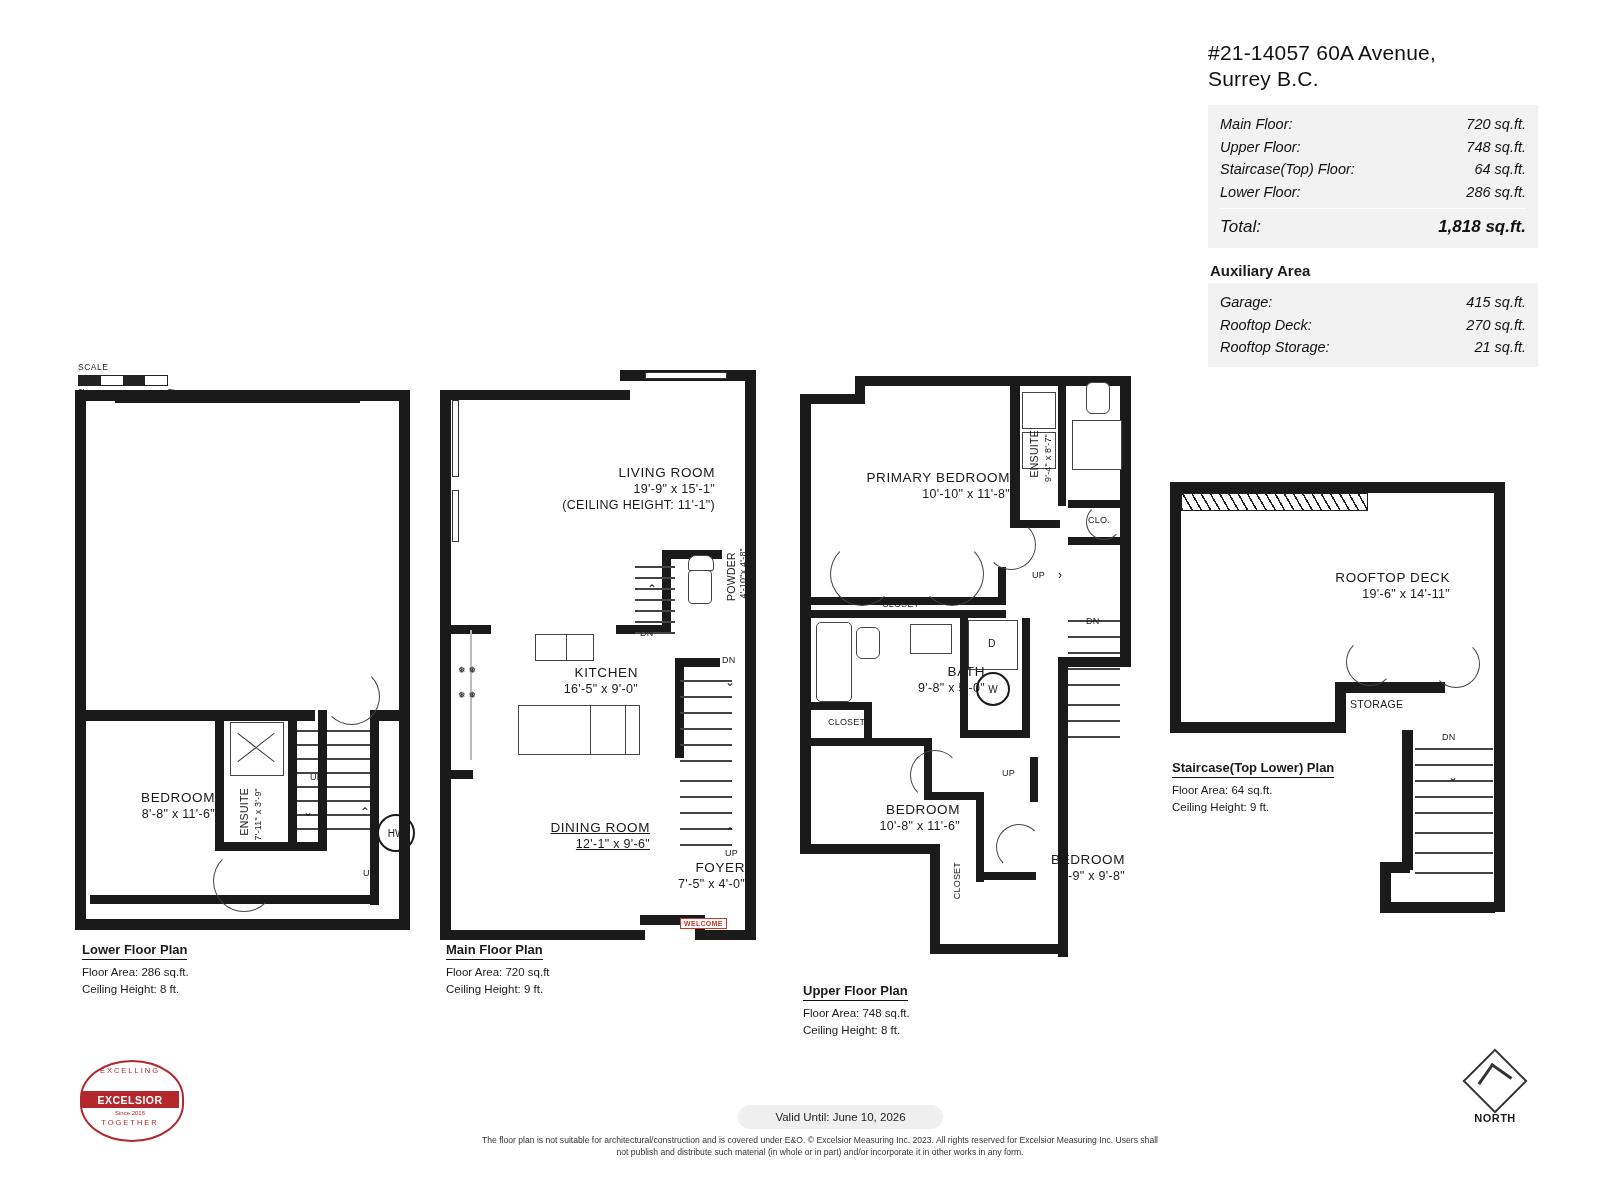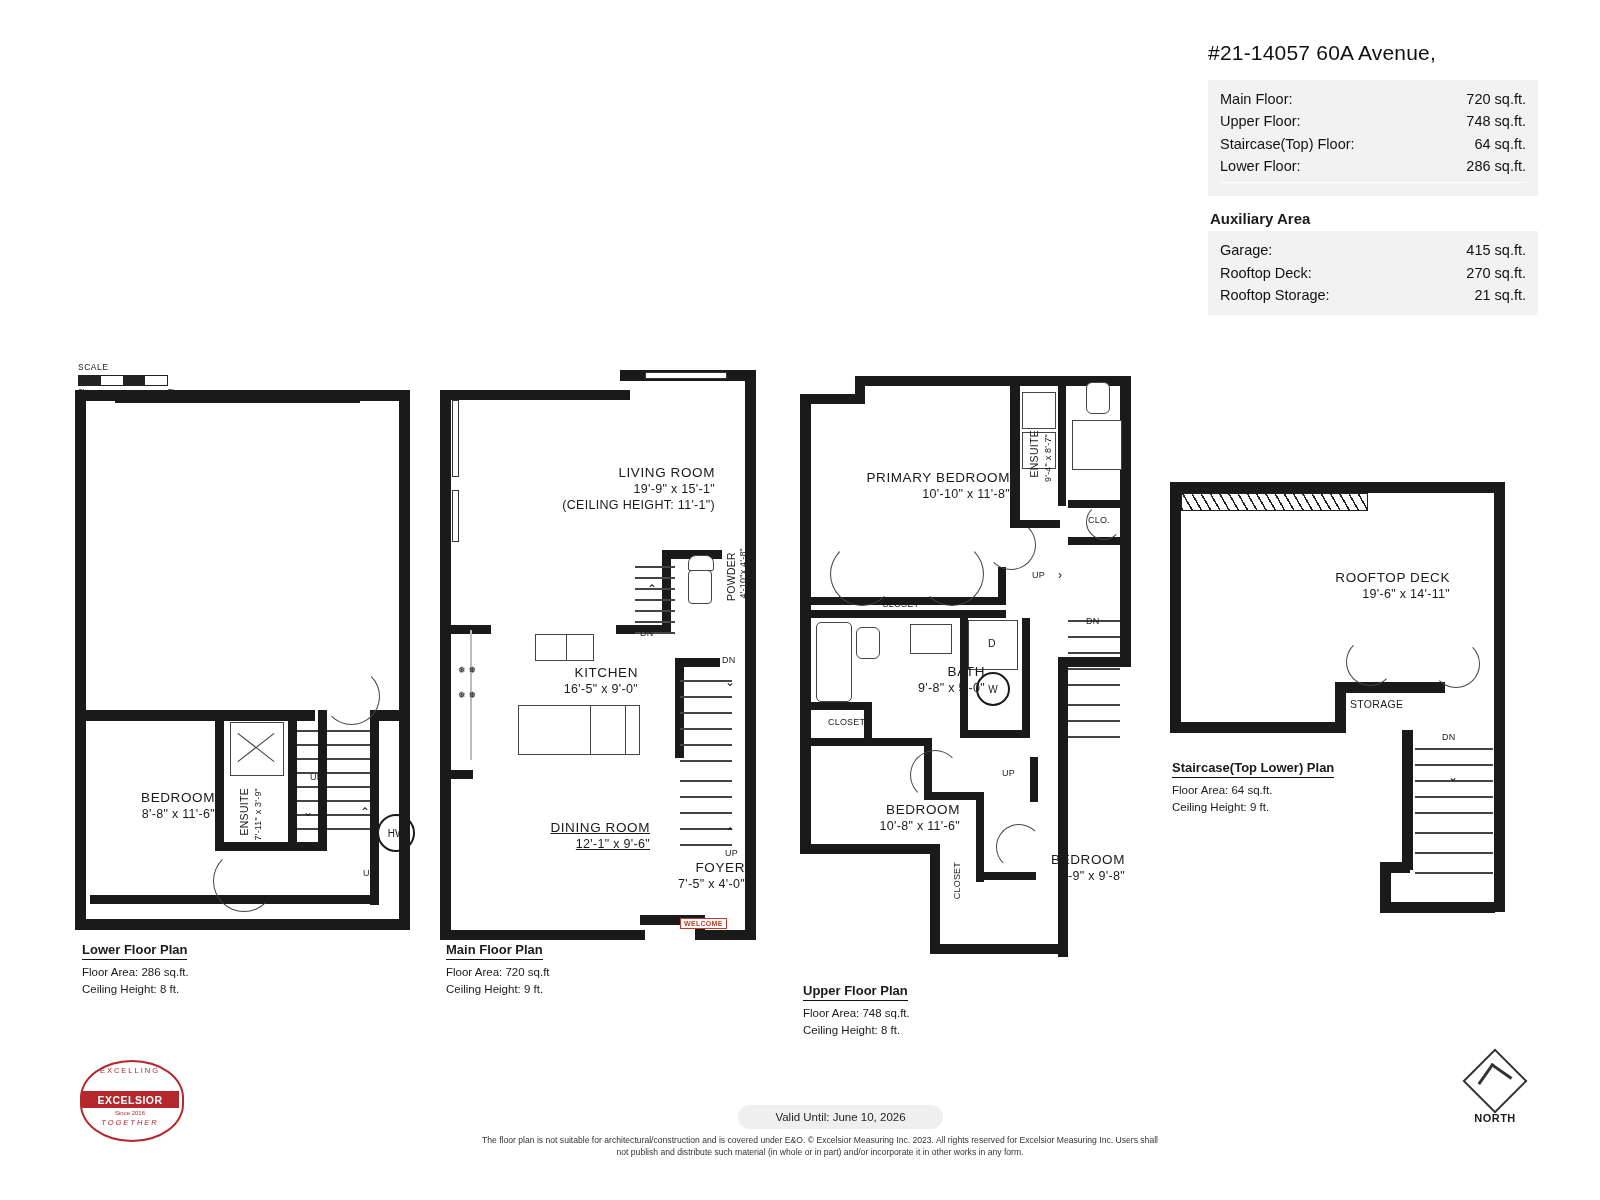--- a/index.html
+++ b/index.html
@@ -14,41 +14,41 @@
   .rm-name{font-size:13.5px;letter-spacing:.6px;}
   .rm-dim{font-size:12.5px;letter-spacing:.3px;}
   .sm{font-size:10.5px;letter-spacing:.3px;}
   .xsm{font-size:9px;letter-spacing:.2px;}
   .vert{writing-mode:vertical-rl;transform:rotate(180deg);}
 
   
   #info{position:absolute;left:1208;top:40px;width:330px;}
   .addr{font-size:21px;line-height:1.22;letter-spacing:.2px;color:#111;}
   .tbl{margin-top:14px;background:#f2f2f2;padding:8px 12px 8px 12px;}
-  .row{display:flex;justify-content:space-between;font-size:14.5px;line-height:1.55;color:#111;}
+  .row{display:flex;justify-content:space-between;font-size:14.5px;line-height:1.55;color:#111;font-style:italic;}
   .row .v{font-weight:normal;}
   .sep{height:1px;background:#ffffff;margin:5px 0;}
   .total .k,.total .v{font-size:17px;}
   .total .v{font-weight:bold;}
   .auxhdr{font-size:15px;font-weight:bold;margin:14px 0 4px 2px;}
   .tbl2{background:#f2f2f2;padding:8px 12px;}
 
   
   #valid{position:absolute;left:738px;top:1105px;width:205px;height:24px;border-radius:12px;background:#efefef;
          font-size:11.5px;display:flex;align-items:center;justify-content:center;color:#222;}
   #disclaim{position:absolute;left:480px;top:1135px;width:680px;font-size:8.6px;line-height:1.35;text-align:center;color:#333;}
 
   
   #logo{position:absolute;left:75px;top:1060px;width:110px;height:80px;}
   .seal{position:absolute;left:5px;top:0;width:100px;height:78px;border:2px solid #b3272d;border-radius:50%/46%;
         display:flex;align-items:center;justify-content:center;}
   .sealband{position:absolute;left:6px;top:31px;width:98px;height:17px;background:#b3272d;color:#fff;
         font-size:10.5px;letter-spacing:.5px;display:flex;align-items:center;justify-content:center;font-weight:bold;}
   .sealtxt-top{position:absolute;top:6px;left:0;width:110px;text-align:center;font-size:7.5px;color:#b3272d;letter-spacing:2px;}
-  .sealtxt-bot{position:absolute;top:58px;left:0;width:110px;text-align:center;font-size:7.5px;color:#b3272d;letter-spacing:2px;font-style:italic;}
+  .sealtxt-bot{position:absolute;top:58px;left:0;width:110px;text-align:center;font-size:7.5px;color:#b3272d;letter-spacing:2px;}
   .sealsince{position:absolute;top:50px;left:0;width:110px;text-align:center;font-size:6px;color:#b3272d;}
 
   
   #north{position:absolute;left:1455px;top:1058px;width:80px;text-align:center;}
   .nbox{width:42px;height:42px;margin:0 auto;border:2px solid #333;transform:rotate(45deg);position:relative;background:#fff;}
   .nbox:after{content:"";position:absolute;left:8px;top:8px;width:22px;height:22px;
         border-left:3px solid #333;border-top:3px solid #333;transform:rotate(-10deg);}
   #north .ntxt{font-size:11px;font-weight:bold;margin-top:8px;letter-spacing:.5px;}
 
   
@@ -72,40 +72,45 @@
   .arrowtxt{position:absolute;font-size:9px;letter-spacing:.3px;}
   .door{position:absolute;border:1.5px solid #444;border-radius:50%;}
   .fix{position:absolute;border:1.5px solid #444;background:#fff;}
 </style>
 </head>
 <body>
 
 <div id="info" style="left:1208px;">
   <div class="addr">
     <div>#21-14057 60A Avenue,</div>
+    <div>Surrey B.C.</div>
   </div>
 
   <div class="tbl">
     <div class="row">
         <span class="k">Main Floor:</span>
         <span class="v">720 sq.ft.</span>
       </div>
     <div class="row">
         <span class="k">Upper Floor:</span>
         <span class="v">748 sq.ft.</span>
       </div>
     <div class="row">
         <span class="k">Staircase(Top) Floor:</span>
         <span class="v">64 sq.ft.</span>
       </div>
     <div class="row">
         <span class="k">Lower Floor:</span>
         <span class="v">286 sq.ft.</span>
       </div>
     <div class="sep"></div>
+    <div class="row total">
+        <span class="k">Total:</span>
+        <span class="v">1,818 sq.ft.</span>
+      </div>
   </div>
 
   <div class="auxhdr">Auxiliary Area</div>
   <div class="tbl2">
     <div class="row">
         <span class="k">Garage:</span>
         <span class="v">415 sq.ft.</span>
       </div>
     <div class="row">
         <span class="k">Rooftop Deck:</span>

